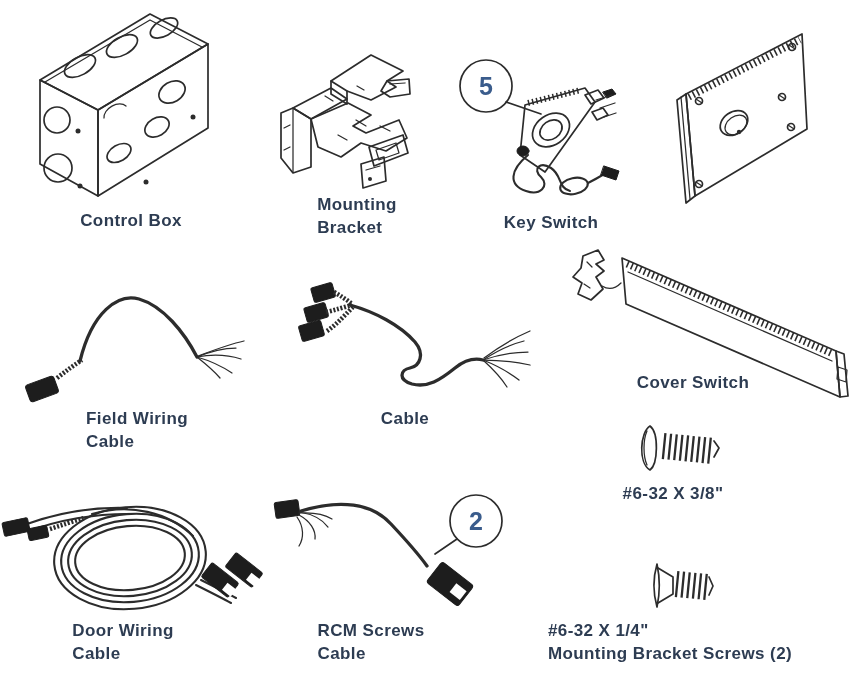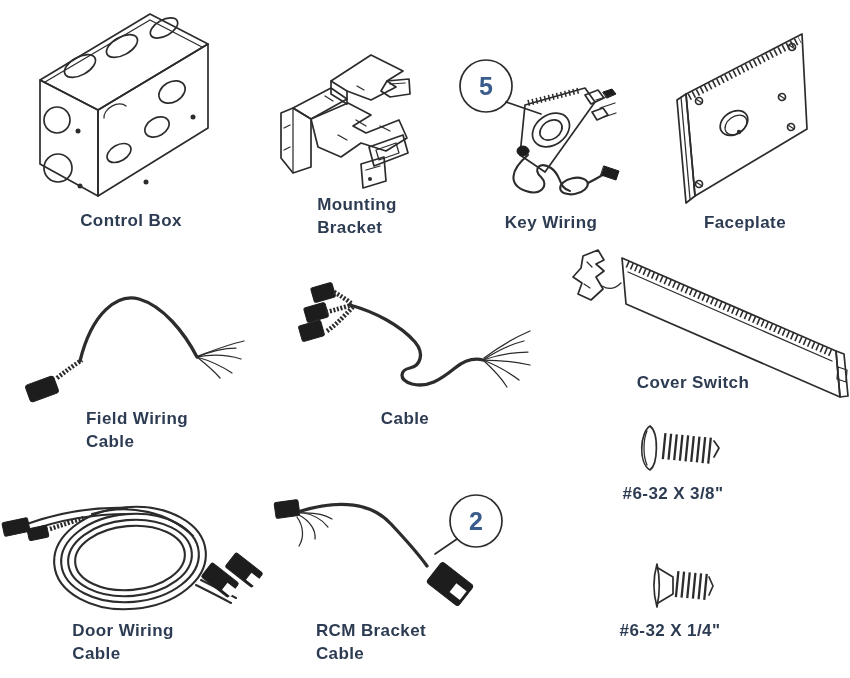--- a/index.html
+++ b/index.html
@@ -214,26 +214,23 @@
   <div class="part-label" style="left:131px; top:209px">
     <span>Control Box</span>
   </div>
 
   <div class="part-label" style="left:357px; top:193px">
     <span>Mounting</span>
     <span>Bracket</span>
   </div>
 
   <div class="part-label" style="left:551px; top:211px">
-    <span>Key Wiring</span>
-  </div>
-
-  <div class="part-label" style="left:745px; top:211px">
-    <span>Faceplate</span>
-  </div>
+    <span>Key Switch</span>
+  </div>
+
 
   <div class="part-label" style="left:137px; top:407px">
     <span>Field Wiring</span>
     <span>Cable</span>
   </div>
 
   <div class="part-label" style="left:405px; top:407px">
     <span>Cable</span>
   </div>
 
@@ -244,21 +241,22 @@
   <div class="part-label" style="left:673px; top:482px">
     <span>#6-32 X 3/8"</span>
   </div>
 
   <div class="part-label" style="left:123px; top:619px">
     <span>Door Wiring</span>
     <span>Cable</span>
   </div>
 
   <div class="part-label" style="left:371px; top:619px">
-    <span>RCM Bracket</span>
+    <span>RCM Screws</span>
     <span>Cable</span>
   </div>
 
   <div class="part-label" style="left:670px; top:619px">
     <span>#6-32 X 1/4"</span>
+    <span>Mounting Bracket Screws (2)</span>
   </div>
 
 </div>
 
 </body></html>

